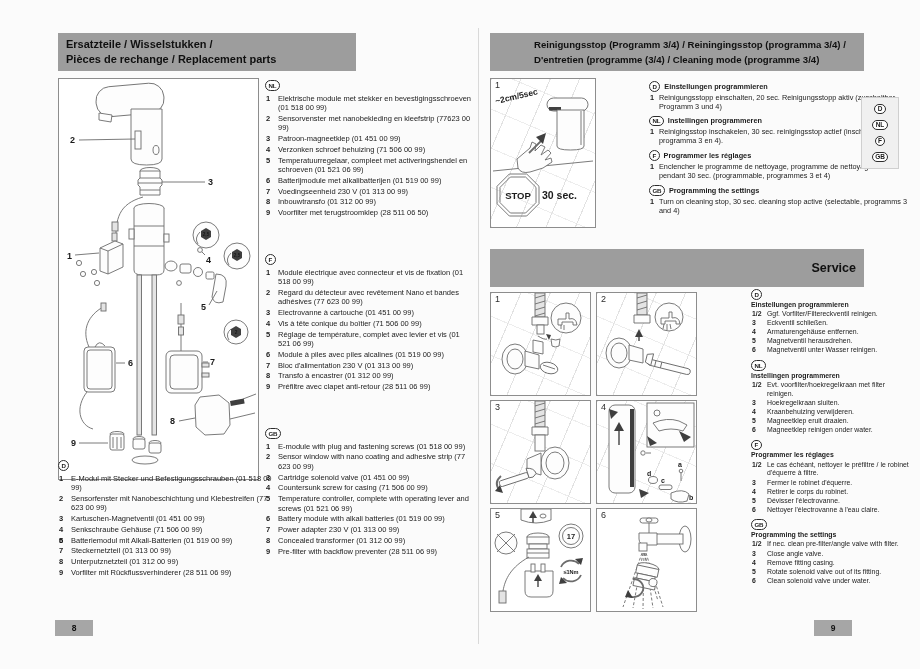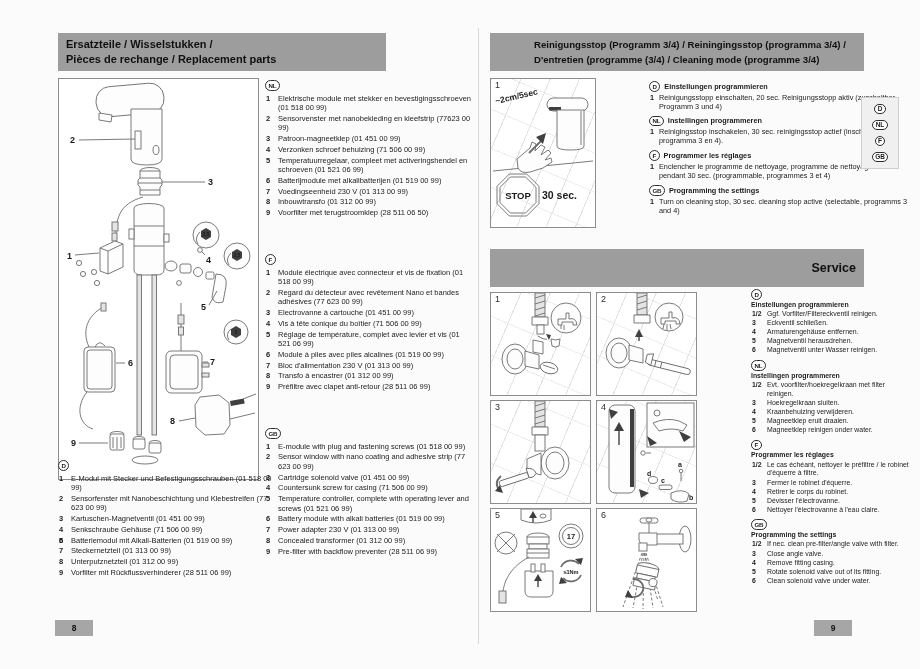--- a/index.html
+++ b/index.html
@@ -1,20 +1,20 @@
 <!DOCTYPE html>
 <html><head>
 <meta charset="utf-8">
 <style>
   html,body{margin:0;padding:0;background:#e9e9e9;font-family:"Liberation Sans",sans-serif;}
   .canvas{position:relative;width:920px;height:669px;background:#fbfbfb;overflow:hidden;color:#1b1b1b;margin:0 auto;}
   .center-line{position:absolute;left:478px;top:28px;width:1px;height:616px;background:#d9d9d9;}
   .hdr{position:absolute;background:#9d9d9d;box-sizing:border-box;padding:4px 8px;}
   .hdr .hl{display:block;font-weight:bold;white-space:nowrap;color:#101010;}
-  #hdr-left{left:58px;top:33px;width:328px;height:38px;font-size:11px;line-height:15px;}
+  #hdr-left{left:58px;top:33px;width:298px;height:38px;font-size:11px;line-height:15px;}
   #hdr-right{left:490px;top:33px;width:374px;height:38px;font-size:9.6px;line-height:15px;padding-left:44px;}
   #hdr-service{left:490px;top:249px;width:374px;height:38px;font-size:12.5px;text-align:right;}
   #hdr-service .hl{line-height:30px;}
   .panel{position:absolute;border:1px solid #8d8d8d;background:#fff;box-sizing:border-box;overflow:hidden;}
   .tiles{background-image:
     repeating-linear-gradient(113deg,#e2e2e2 0 1px,transparent 1px 27px),
     repeating-linear-gradient(23deg,#ededed 0 1px,transparent 1px 36px);}
   .panel-num{position:absolute;top:1px;left:4px;font-size:9px;color:#2d2d2d;z-index:3;}
   .colwrap{position:absolute;margin-left:47px;}
   .sec{position:absolute;font-size:7.5px;line-height:9.4px;color:#1c1c1c;}

